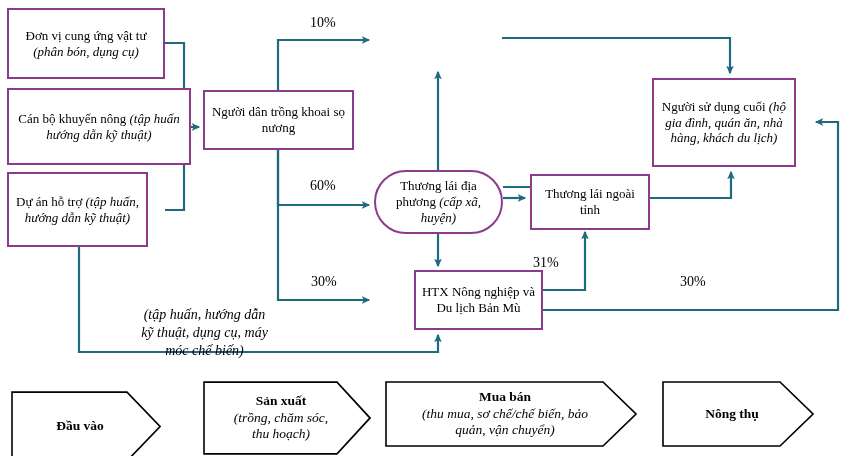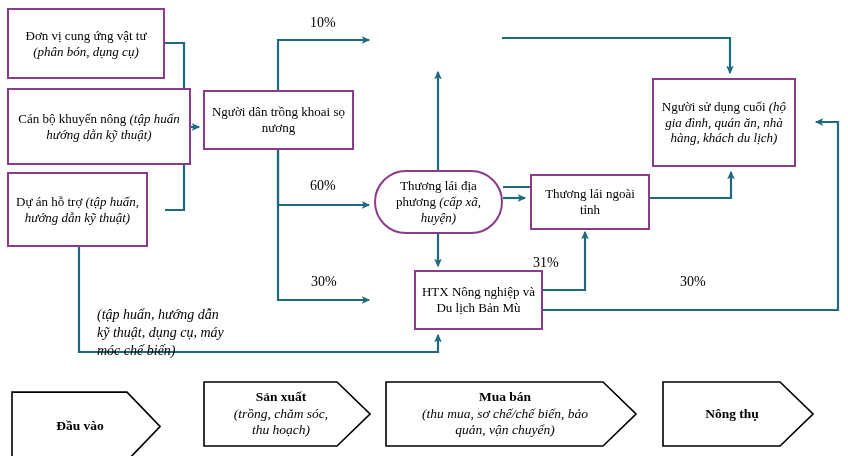--- a/index.html
+++ b/index.html
@@ -182,34 +182,34 @@
       <em>du lịch)</em>
     </span>
   </div>
 
   <div class="pct" style="left:310px; top:15px;">10%</div>
   <div class="pct" style="left:310px; top:178px;">60%</div>
   <div class="pct" style="left:311px; top:274px;">30%</div>
   <div class="pct" style="left:533px; top:255px;">31%</div>
   <div class="pct" style="left:680px; top:274px;">30%</div>
 
-  <div class="note" style="left:97px; top:306px; width:215px;">(tập huấn, hướng dẫn
+  <div class="note" style="left:97px; top:306px; width:215px;text-align:center;">(tập huấn, hướng dẫn
 kỹ thuật, dụng cụ, máy
 móc chế biến)</div>
 
   <div class="chev" style="left:11px; top:381px; width:150px; height:71px;margin-top:10px;">
     <svg class="chev-shape" viewBox="0 0 150 66" preserveAspectRatio="none">
       <path d="M1,1 L116,1 L149,33 L116,65 L1,65 Z" fill="#ffffff" stroke="#000000" stroke-width="1.6"></path>
     </svg>
     <span class="chev-txt">
       <span class="bold">Đầu vào</span>
     </span>
   </div>
 
-  <div class="chev" style="left:203px; top:381px; width:168px; height:66px;">
+  <div class="chev" style="left:203px; top:381px; width:168px; height:74px;">
     <svg class="chev-shape" viewBox="0 0 168 66" preserveAspectRatio="none">
       <path d="M1,1 L134,1 L167,33 L134,65 L1,65 Z" fill="#ffffff" stroke="#000000" stroke-width="1.6"></path>
     </svg>
     <span class="chev-txt">
       <span class="bold">Sản xuất</span><br>
       <span class="ital" style="white-space:pre-line">(trồng, chăm sóc,
 thu hoạch)</span>
     </span>
   </div>
 

